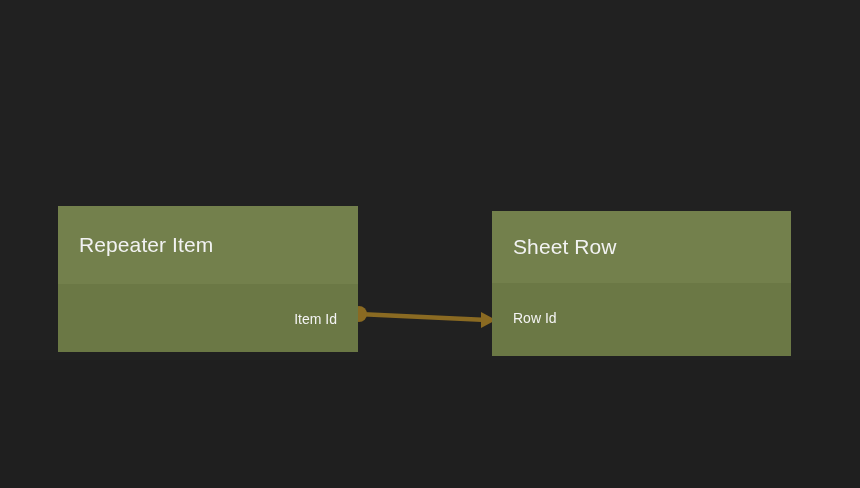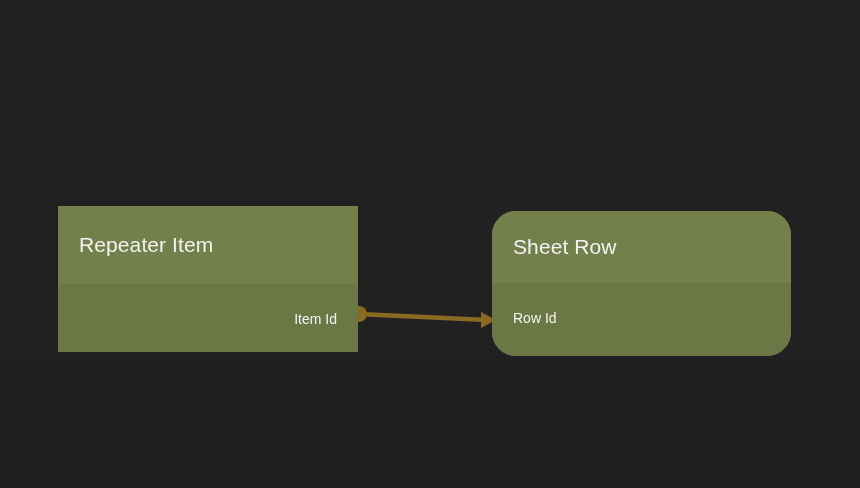--- a/index.html
+++ b/index.html
@@ -94,21 +94,20 @@
     justify-content: flex-end;
     padding-top: 2px;
   }
 
   
   #node-sheet-row {
     left: 492px;
     top: 211px;
     width: 299px;
     height: 145px;
-    border-radius: 24px;
   }
   #node-sheet-row .node-header {
     height: 72px;
     padding: 0 0 0 21px;
   }
   #node-sheet-row .node-body {
     height: 73px;
     padding: 0 16px 0 21px;
   }
   #node-sheet-row .field-row {

